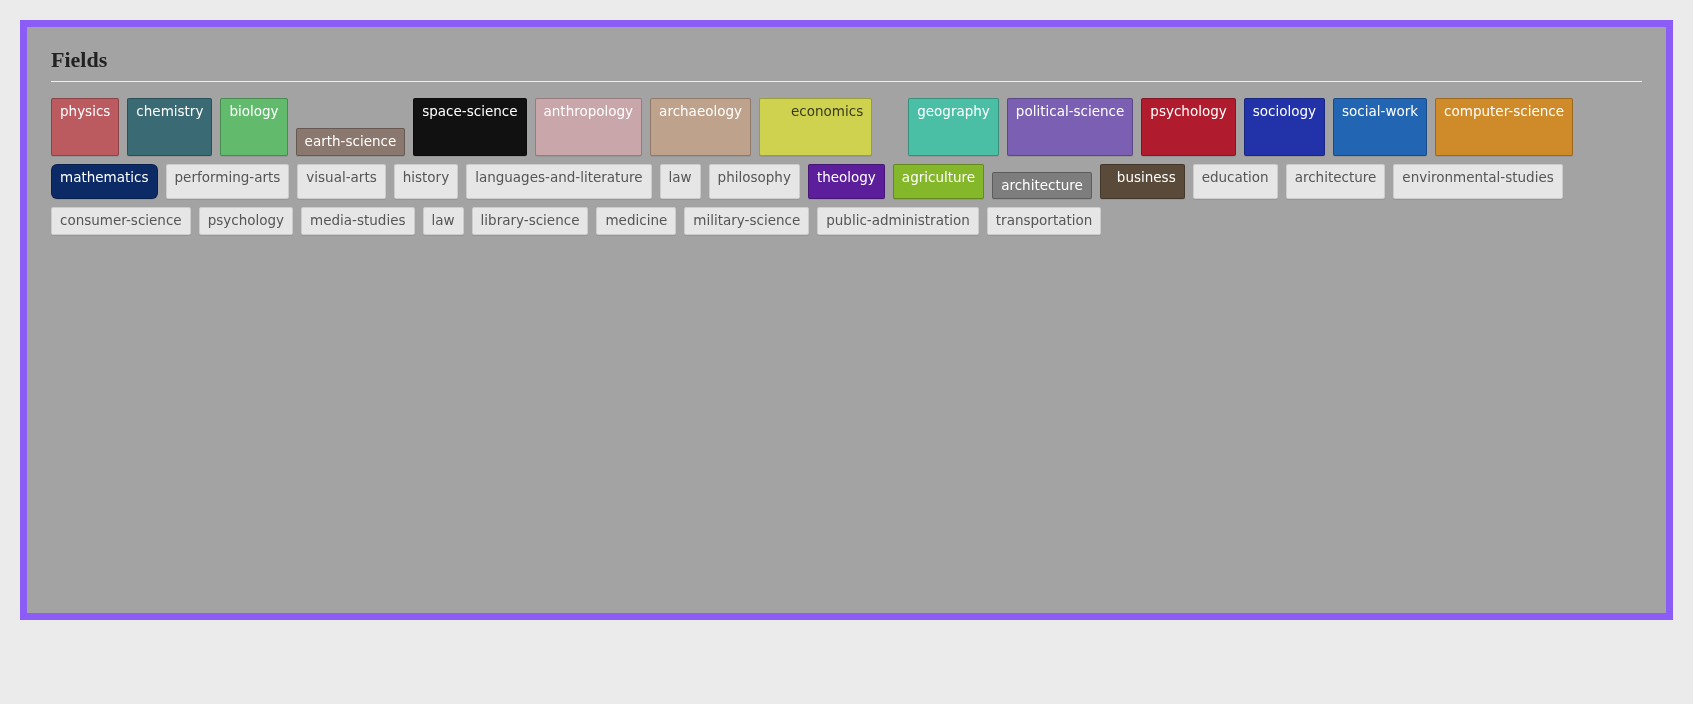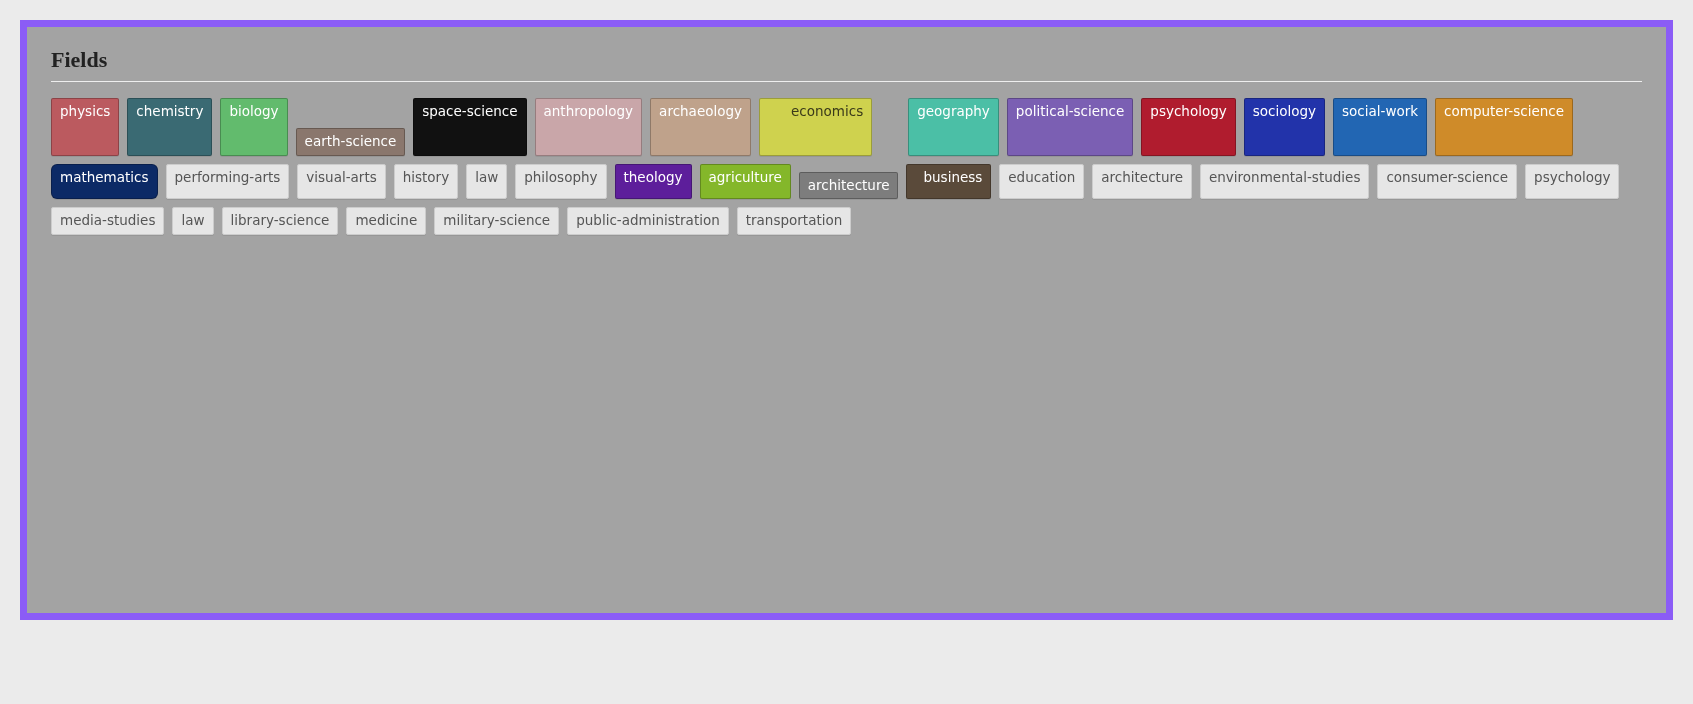--- a/index.html
+++ b/index.html
@@ -71,20 +71,21 @@
       <span class="tag" style="background: rgb(75, 191, 166); color: rgb(255, 255, 255); border-color: rgba(0, 0, 0, 0.25); margin-left: 28px;">geography</span>
       <span class="tag" style="background: rgb(123, 95, 179); color: rgb(255, 255, 255); border-color: rgba(0, 0, 0, 0.25);">political-science</span>
       <span class="tag" style="background: rgb(176, 28, 46); color: rgb(255, 255, 255); border-color: rgba(0, 0, 0, 0.25);">psychology</span>
       <span class="tag" style="background: rgb(34, 51, 170); color: rgb(255, 255, 255); border-color: rgba(0, 0, 0, 0.25);">sociology</span>
       <span class="tag" style="background: rgb(34, 102, 179); color: rgb(255, 255, 255); border-color: rgba(0, 0, 0, 0.25);">social-work</span>
       <span class="tag" style="background: rgb(207, 139, 41); color: rgb(255, 255, 255); border-color: rgba(0, 0, 0, 0.25);">computer-science</span>
       <span class="tag" style="background: rgb(12, 42, 102); color: rgb(255, 255, 255); border-color: rgba(0, 0, 0, 0.25); border-radius: 6px;">mathematics</span>
       <span class="tag tag-default">performing-arts</span>
       <span class="tag tag-default">visual-arts</span>
       <span class="tag tag-default">history</span>
+      <span class="tag tag-default">languages-and-literature</span>
       <span class="tag tag-default">law</span>
       <span class="tag tag-default">philosophy</span>
       <span class="tag" style="background: rgb(93, 30, 155); color: rgb(255, 255, 255); border-color: rgba(0, 0, 0, 0.25);">theology</span>
       <span class="tag" style="background: rgb(132, 183, 42); color: rgb(255, 255, 255); border-color: rgba(0, 0, 0, 0.25);">agriculture</span>
       <span class="tag" style="background: rgb(125, 125, 125); color: rgb(255, 255, 255); border-color: rgba(0, 0, 0, 0.25); margin-top: 8px;">architecture</span>
       <span class="tag" style="background: rgb(90, 74, 58); color: rgb(255, 255, 255); border-color: rgba(0, 0, 0, 0.25); padding-left: 16px;">business</span>
       <span class="tag tag-default">education</span>
       <span class="tag tag-default">architecture</span>
       <span class="tag tag-default">environmental-studies</span>
       <span class="tag tag-default">consumer-science</span>

